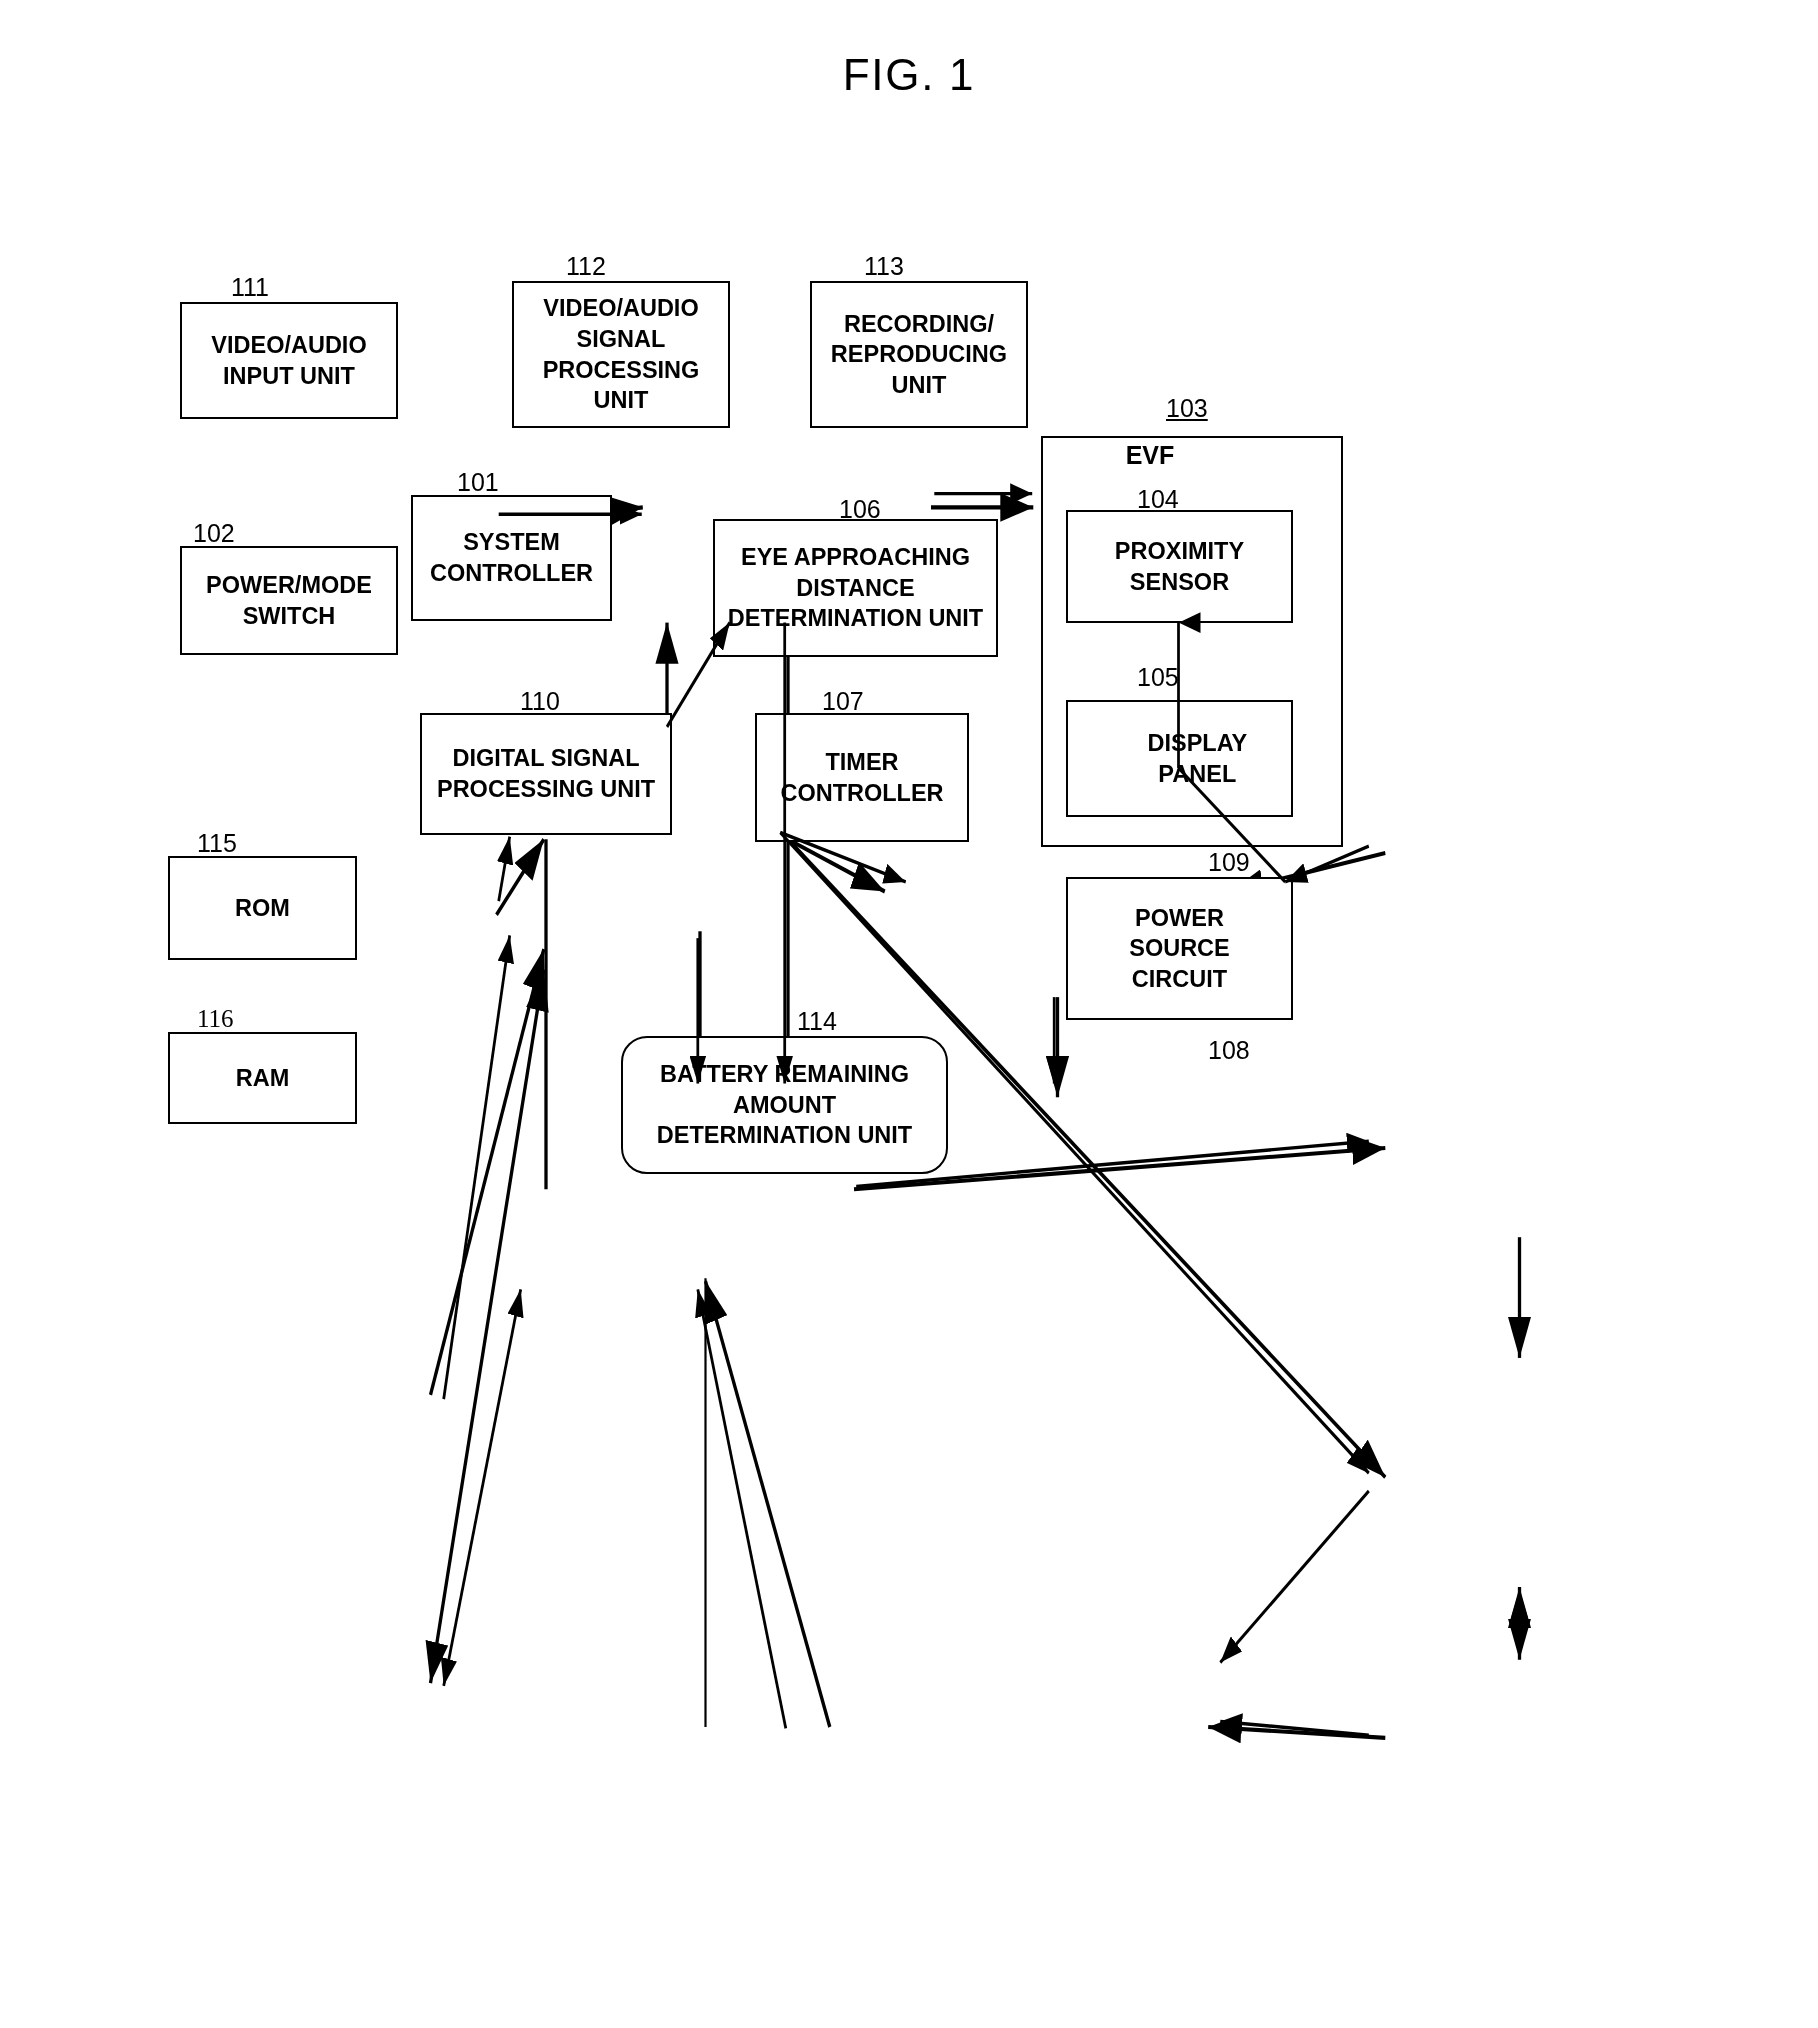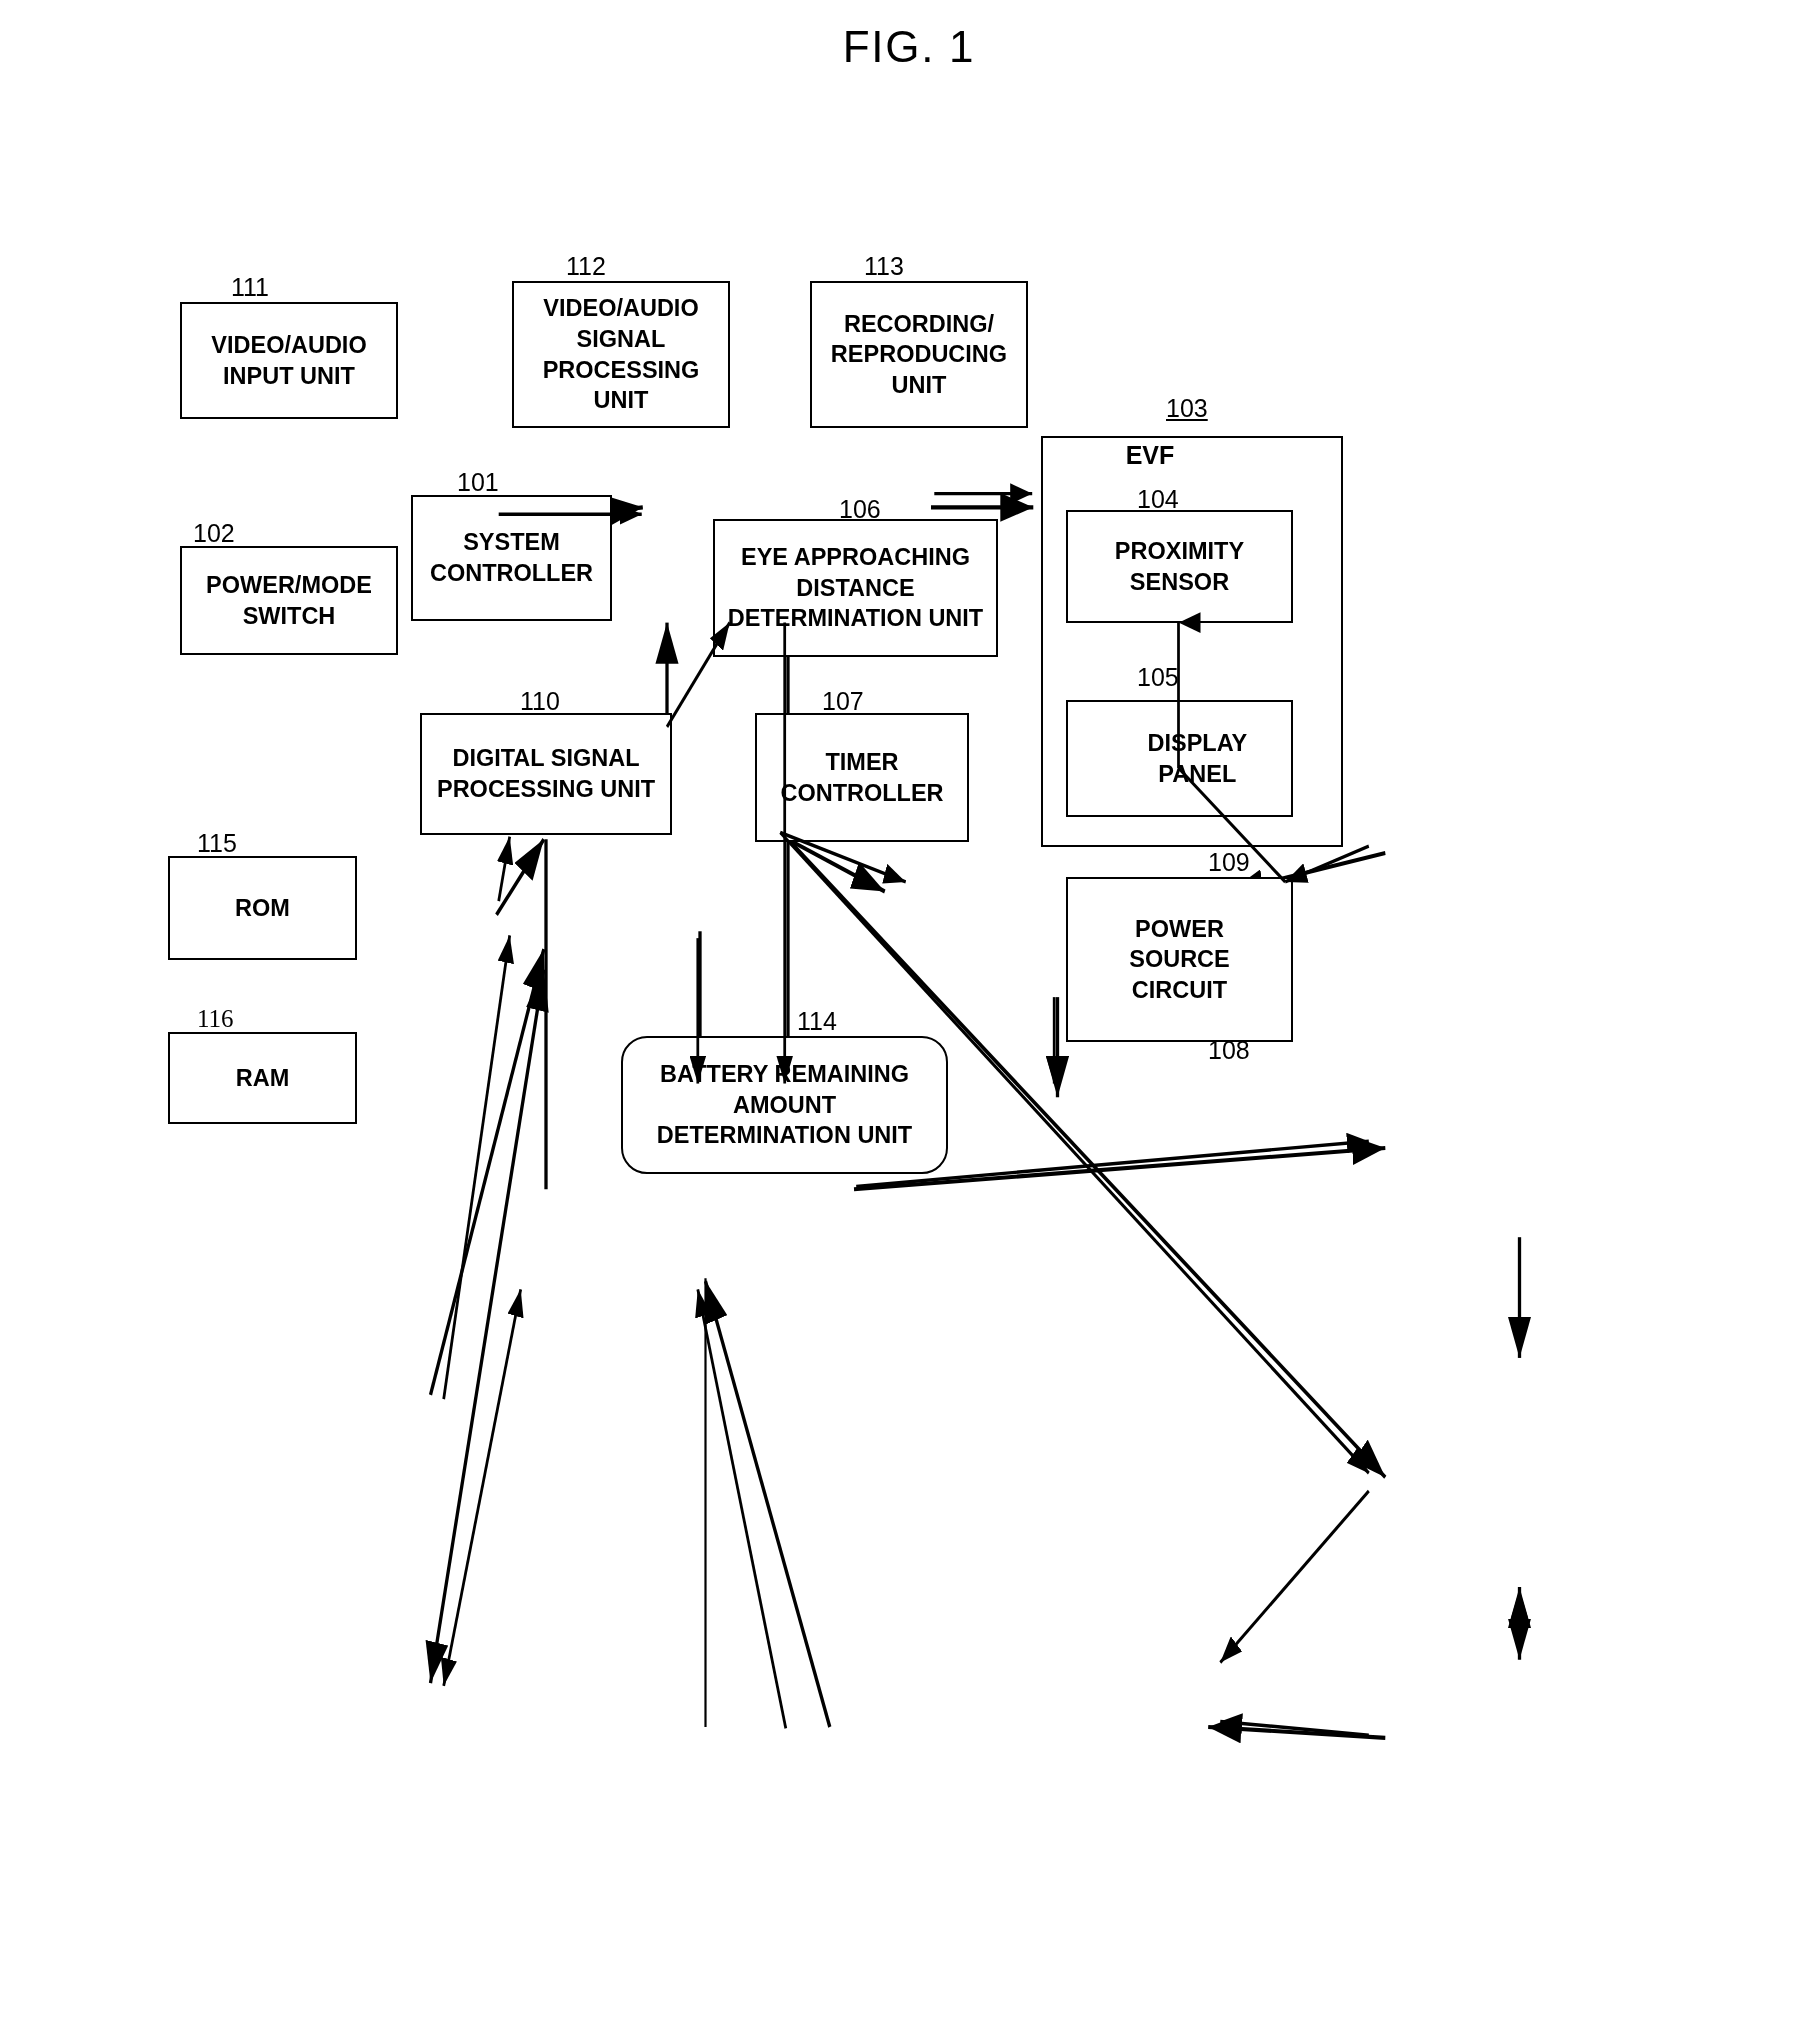--- a/index.html
+++ b/index.html
@@ -8,21 +8,21 @@
       font-family: Arial, sans-serif;
       width: 1818px;
       height: 2028px;
       position: relative;
       overflow: hidden;
     }
     .page-title {
       text-align: center;
       font-size: 44px;
       font-weight: normal;
-      padding-top: 22px;
+      padding-top: 50px;
       letter-spacing: 1.7px;
     }
     .diagram-container {
       position: absolute;
       top: 126px;
       left: 84px;
       right: 84px;
       bottom: 50px;
     }
     .block {
@@ -200,21 +200,21 @@
   </div>
 
   <span class="label-ref" style="left:113px; top:879px;font-family:Liberation Serif, serif;">116</span>
 
   <div class="block" style="left:84px; top:906px; width:189px; height:92px;">
     <span>RAM</span>
   </div>
 
   <span class="label-ref" style="left:1124px; top:722px;">109</span>
 
-  <div class="block" style="left:982px; top:751px; width:227px; height:165px;">
+  <div class="block" style="left:982px; top:751px; width:227px; height:143px;">
     <span style="white-space:pre-line;">POWER<br>SOURCE<br>CIRCUIT</span>
   </div>
 
   <span class="label-ref" style="left:1124px; top:910px;">108</span>
 
 
   <span class="label-ref" style="left:713px; top:881px;">114</span>
 
   <div class="block" style="left:537px; top:910px; width:327px; height:138px;border-radius:26px;">
     <span style="white-space:pre-line;">BATTERY REMAINING<br>AMOUNT<br>DETERMINATION UNIT</span>

